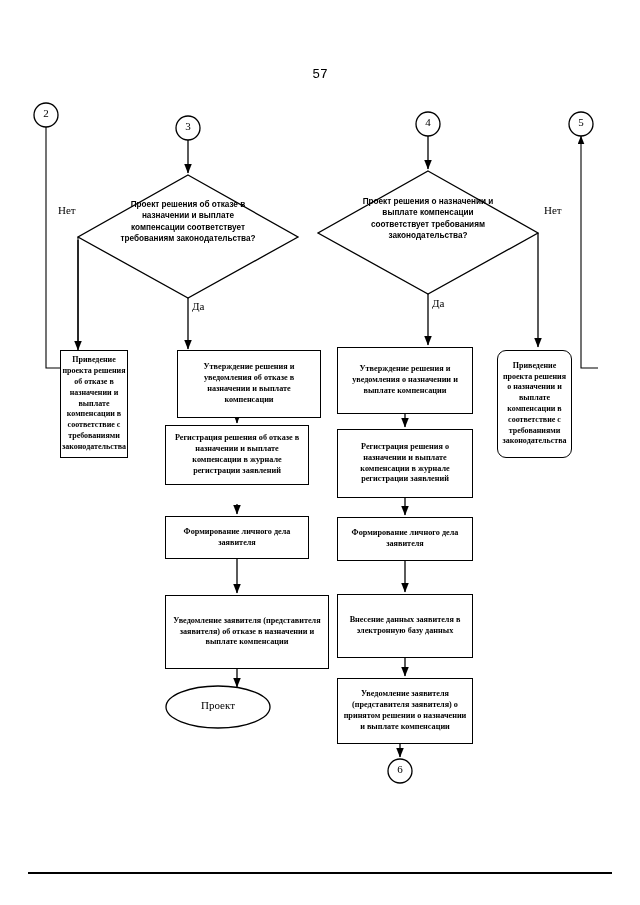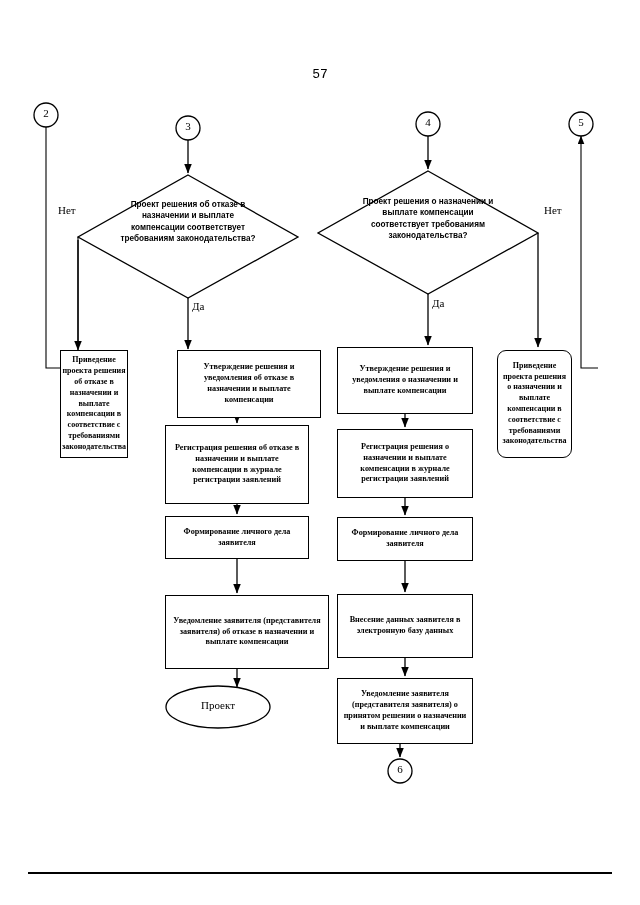--- a/index.html
+++ b/index.html
@@ -170,21 +170,21 @@
   <div class="conn-label" style="left:58px; top:204px;">Нет</div>
   <div class="conn-label" style="left:192px; top:300px;">Да</div>
   <div class="conn-label" style="left:432px; top:297px;">Да</div>
   <div class="conn-label" style="left:544px; top:204px;">Нет</div>
 
   <div class="node sideproc" style="left:60px; top:350px; width:68px; height:108px;">Приведение проекта решения об отказе в назначении и выплате компенсации в соответствие с требованиями законодательства</div>
 
   <div class="node sideproc" style="left:497px; top:350px; width:75px; height:108px;border-radius:9px;">Приведение проекта решения о назначении и выплате компенсации в соответствие с требованиями законодательства</div>
 
   <div class="node proc" style="left:165px; top:350px; width:144px; height:68px;margin-left:12px;">Утверждение решения и уведомления об отказе в назначении и выплате компенсации</div>
-  <div class="node proc" style="left:165px; top:425px; width:144px; height:79px;">Регистрация решения об отказе в назначении и выплате компенсации в журнале регистрации заявлений</div>
+  <div class="node proc" style="left:165px; top:425px; width:144px; height:60px;">Регистрация решения об отказе в назначении и выплате компенсации в журнале регистрации заявлений</div>
   <div class="node proc" style="left:165px; top:516px; width:144px; height:43px;">Формирование личного дела заявителя</div>
   <div class="node proc" style="left:165px; top:595px; width:164px; height:74px;">Уведомление заявителя (представителя заявителя) об отказе в назначении и выплате компенсации</div>
 
   <div class="terminator-label" style="left:168px; top:699px;">Проект</div>
 
   <div class="node proc" style="left:337px; top:347px; width:136px; height:67px;">Утверждение решения и уведомления о назначении и выплате компенсации</div>
   <div class="node proc" style="left:337px; top:429px; width:136px; height:69px;">Регистрация решения о назначении и выплате компенсации в журнале регистрации заявлений</div>
   <div class="node proc" style="left:337px; top:517px; width:136px; height:44px;">Формирование личного дела заявителя</div>
   <div class="node proc" style="left:337px; top:594px; width:136px; height:64px;">Внесение данных заявителя в электронную базу данных</div>
   <div class="node proc" style="left:337px; top:678px; width:136px; height:66px;">Уведомление заявителя (представителя заявителя) о принятом решении о назначении и выплате компенсации</div>

